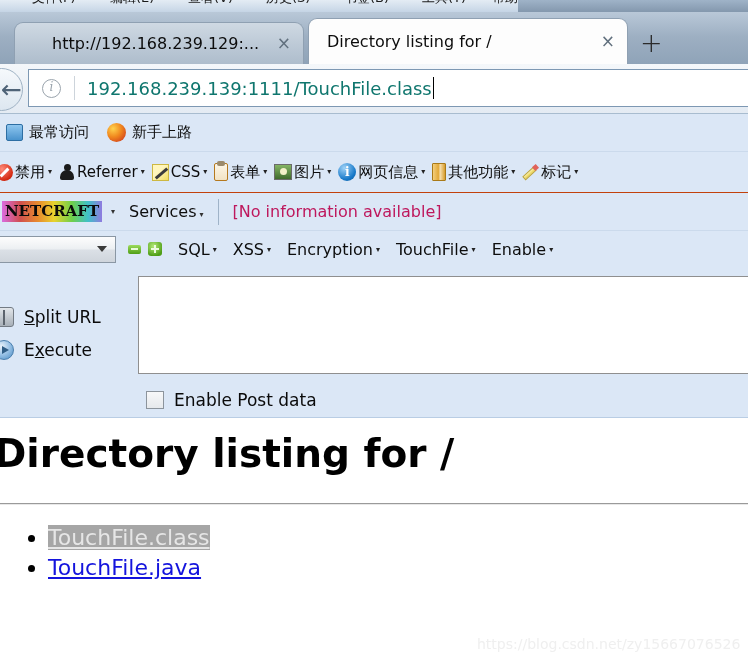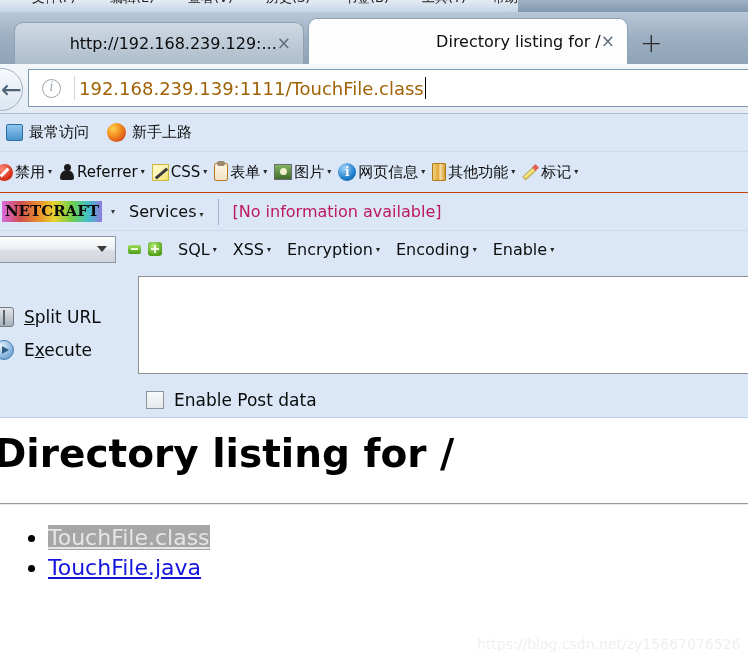--- a/index.html
+++ b/index.html
@@ -38,21 +38,20 @@
     width: 230px; height: 14px;
     background: linear-gradient(to bottom,#9fb3c8,#7f93a9);
   }
 
   
   #tabstrip {
     position: absolute;
     left: 0; top: 12px;
     width: 748px; height: 52px;
     background: linear-gradient(to bottom, #b9c8d8 0%, #9dafc2 48%, #8fa3b8 100%);
-    text-align: right;
   }
   .tab {
     position: absolute;
     bottom: 0;
     height: 42px;
     border-top-left-radius: 9px;
     border-top-right-radius: 9px;
     box-sizing: border-box;
     display: flex;
     align-items: center;
@@ -162,23 +161,23 @@
     flex: 0 0 auto;
     font-family: "DejaVu Serif", serif;
   }
   #url-sep {
     width: 1px; height: 24px;
     background: #cdd4db;
     margin-left: 13px;
     flex: 0 0 auto;
   }
   #url-text {
-    margin-left: 4px;
+    margin-left: 12px;
     font-size: 18px;
-    color: #a16207;
+    color: #0f766e;
     white-space: nowrap;
     font-family: "DejaVu Sans", sans-serif;
   }
   #url-caret {
     width: 1px; height: 22px;
     background: #000;
     margin-left: 1px;
   }
 
   
@@ -766,21 +765,21 @@
   </div>
   <div class="hb-menu">
     <span>XSS</span>
     <span class="caret">▾</span>
   </div>
   <div class="hb-menu">
     <span>Encryption</span>
     <span class="caret">▾</span>
   </div>
   <div class="hb-menu">
-    <span>Encoding</span>
+    <span>TouchFile</span>
     <span class="caret">▾</span>
   </div>
   <div class="hb-menu">
     <span>Enable</span>
     <span class="caret">▾</span>
   </div>
 </div>
 
 <div class="toolbar" id="hackbar-body">
   <div id="hb-actions">

